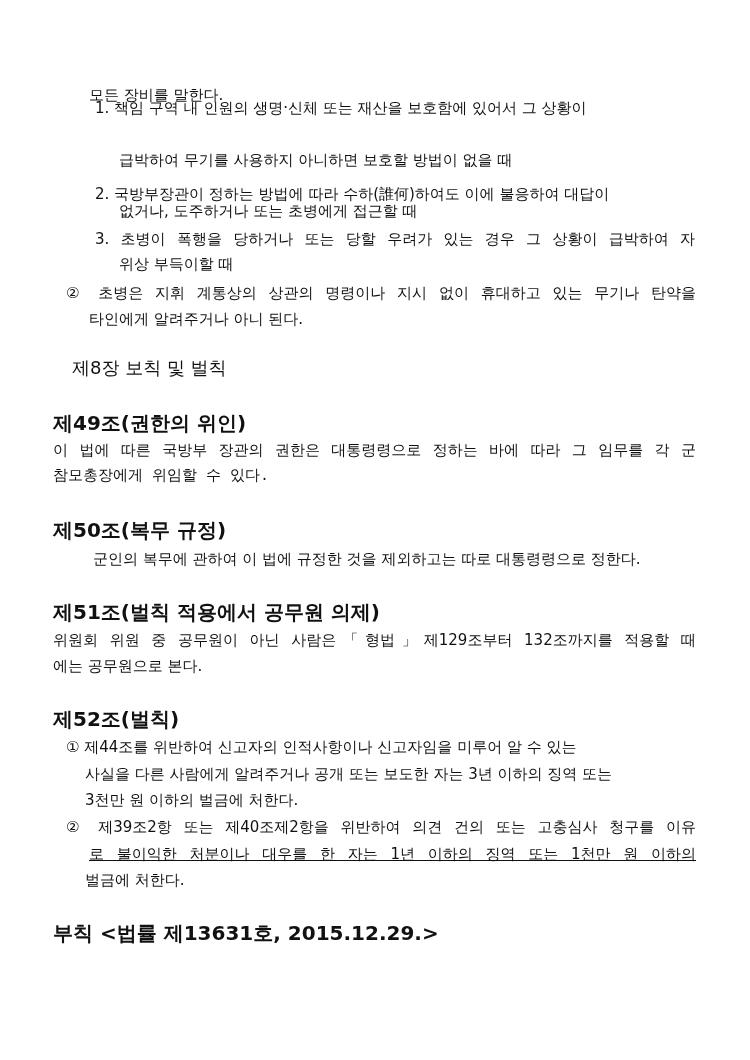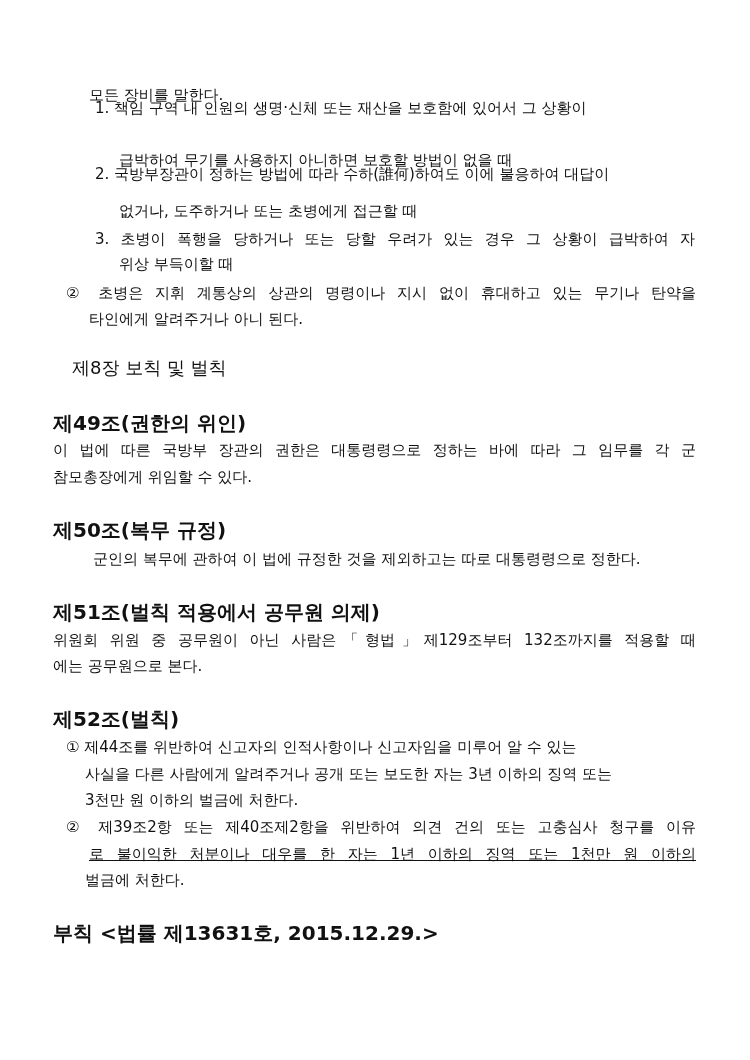--- a/index.html
+++ b/index.html
@@ -12,34 +12,34 @@
 </style>
 </head>
 <body>
 
 <div>
 
   <div>
     <div class="line" style="left:89px;top:73px;margin-top:12px;">모든 장비를 말한다.</div>
     <div class="line" style="left:95px;top:98px;">1. 책임 구역 내 인원의 생명·신체 또는 재산을 보호함에 있어서 그 상황이</div>
     <div class="line" style="left:119px;top:150px;">급박하여 무기를 사용하지 아니하면 보호할 방법이 없을 때</div>
-    <div class="line" style="left:95px;top:164px;text-align:center;">2. 국방부장관이 정하는 방법에 따라 수하(誰何)하여도 이에 불응하여 대답이</div>
+    <div class="line" style="left:95px;top:184px;text-align:center;">2. 국방부장관이 정하는 방법에 따라 수하(誰何)하여도 이에 불응하여 대답이</div>
     <div class="line" style="left:119px;top:201px;">없거나, 도주하거나 또는 초병에게 접근할 때</div>
     <div class="line just" style="left:95px;top:229px;width:600px;">3. 초병이 폭행을 당하거나 또는 당할 우려가 있는 경우 그 상황이 급박하여 자</div>
     <div class="line" style="left:119px;top:254px;">위상 부득이할 때</div>
     <div class="line just" style="left:66px;top:283px;width:630px;">② 초병은 지휘 계통상의 상관의 명령이나 지시 없이 휴대하고 있는 무기나 탄약을</div>
     <div class="line" style="left:89px;top:309px;">타인에게 알려주거나 아니 된다.</div>
   </div>
 
   <div class="chap" style="left:72px;top:356px;">제8장 보칙 및 벌칙</div>
 
   <div>
     <div class="art" style="left:53px;top:412px;">제49조(권한의 위인)</div>
     <div class="line just" style="left:53px;top:440px;width:643px;">이 법에 따른 국방부 장관의 권한은 대통령령으로 정하는 바에 따라 그 임무를 각 군</div>
-    <div class="line" style="left:53px;top:467px;">참모총장에게 위임할 수 있다.</div>
+    <div class="line" style="left:53px;top:467px;font-family:Liberation Mono, monospace;">참모총장에게 위임할 수 있다.</div>
   </div>
 
   <div>
     <div class="art" style="left:53px;top:519px;">제50조(복무 규정)</div>
     <div class="line" style="left:53px;top:549px;margin-left:40px;">군인의 복무에 관하여 이 법에 규정한 것을 제외하고는 따로 대통령령으로 정한다.</div>
   </div>
 
   <div>
     <div class="art" style="left:53px;top:601px;">제51조(벌칙 적용에서 공무원 의제)</div>
     <div class="line just" style="left:53px;top:630px;width:643px;">위원회 위원 중 공무원이 아닌 사람은「형법」제129조부터 132조까지를 적용할 때</div>

